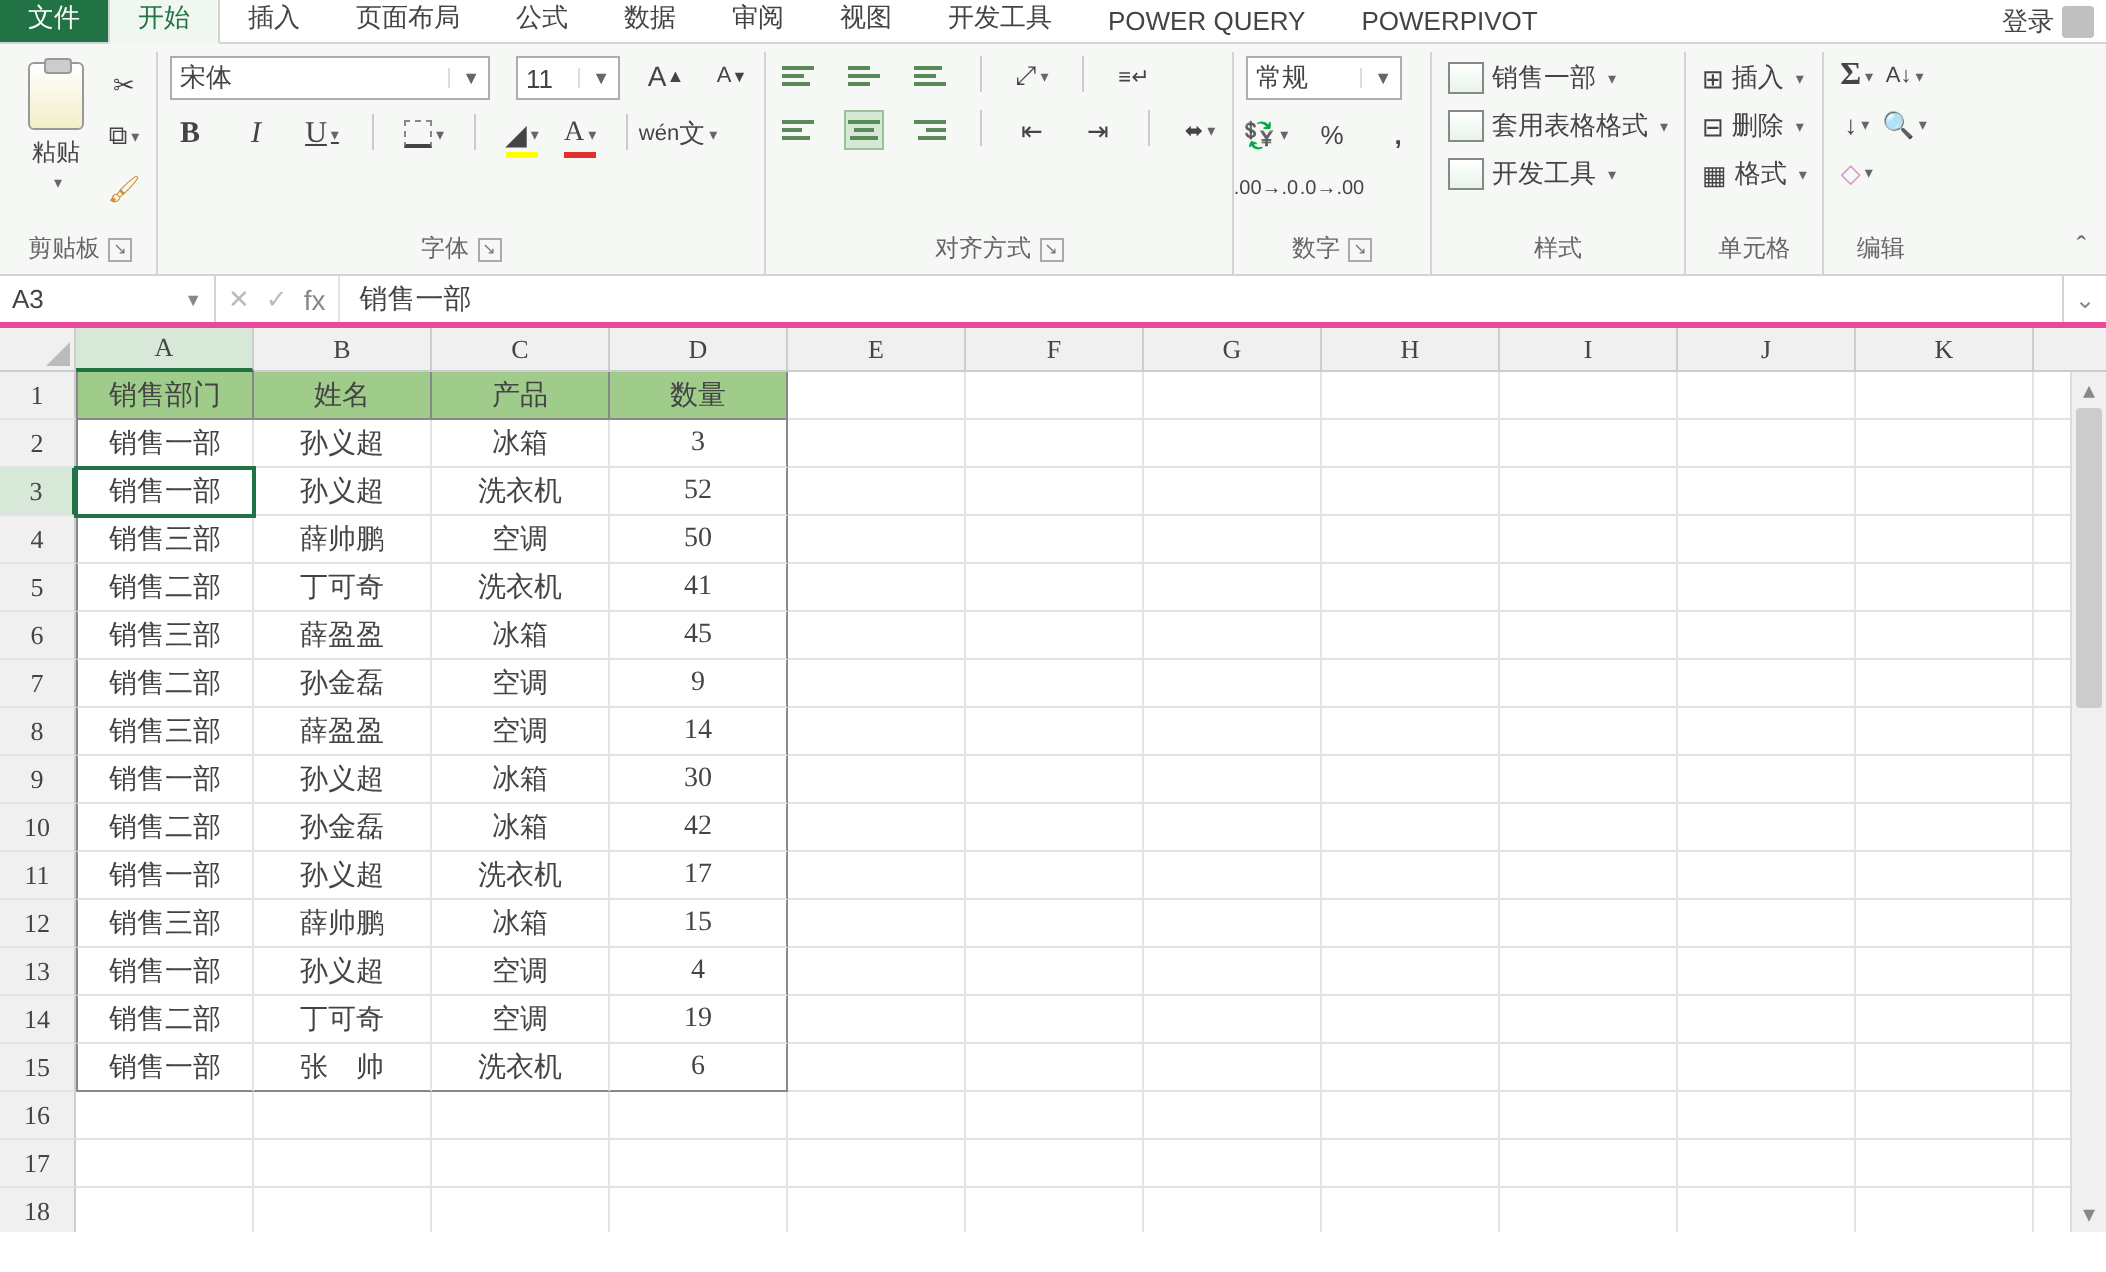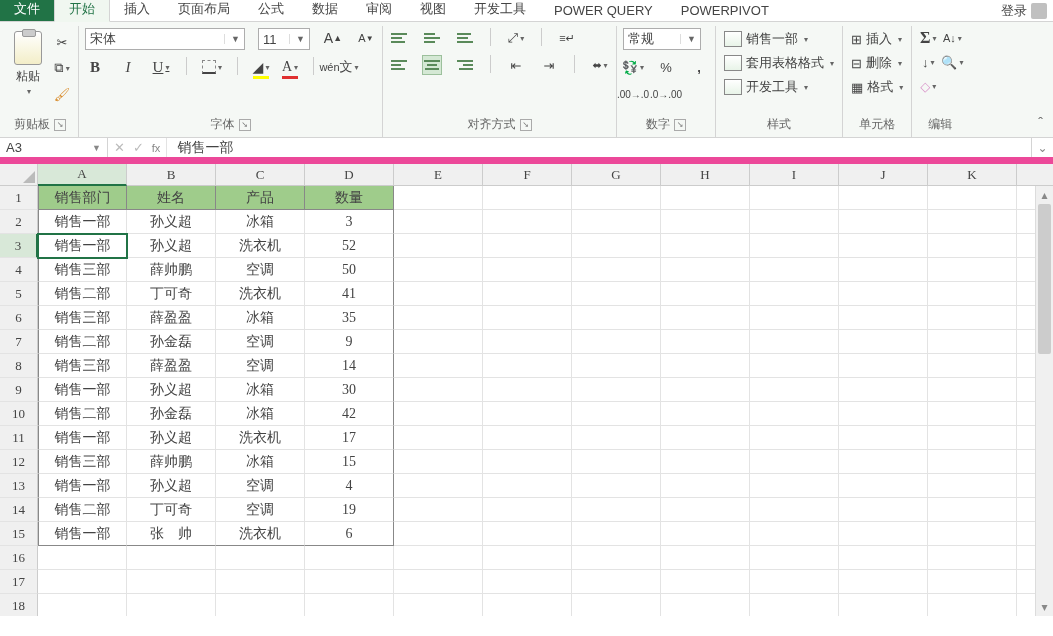--- a/index.html
+++ b/index.html
@@ -65,26 +65,26 @@
 .style-ic { width: 18px; height: 16px; border: 1px solid #888; background: linear-gradient(#fff, #e8f4e8); }
 
 
 .cell-item { display: flex; align-items: center; gap: 4px; cursor: pointer; padding: 2px 2px; font-size: 13px; }
 
 
 .edit-col { display: flex; flex-direction: column; gap: 4px; }
 .sigma { font-family: "Times New Roman"; font-size: 16px; font-weight: bold; }
 
 
-.fbar { height: 26px; border-bottom: 7px solid #ec4899; display: flex; align-items: stretch; background: #fff; }
+.fbar { height: 26px; border-bottom: 3px solid #ec4899; display: flex; align-items: stretch; background: #fff; }
 .namebox { width: 108px; border-right: 1px solid #d4d4d4; display: flex; align-items: center; padding: 0 6px; font-size: 13px; }
 .namebox .arrow { margin-left: auto; font-size: 9px; color: #888; cursor: pointer; }
 .fbar-btns { display: flex; align-items: center; padding: 0 6px; border-right: 1px solid #e3e3e3; gap: 8px; }
 .fbar-btn { font-size: 13px; color: #bbb; cursor: pointer; }
-.fx { color: #888; font-size: 11px; }
+.fx { color: #888; font-size: 14px; }
 .formula-input { flex: 1; display: flex; align-items: center; padding: 0 10px; font-size: 14px; font-family: "SimSun"; }
 .fbar-expand { width: 22px; display: flex; align-items: center; justify-content: center; border-left: 1px solid #d4d4d4; color: #888; cursor: pointer; }
 
 
 .grid-wrap { position: relative; height: 452px; overflow: hidden; }
 .grid { display: grid; grid-template-columns: 38px 89px 89px 89px 89px 89px 89px 89px 89px 89px 89px 89px 89px; font-size: 13px; }
 .corner { background: #f0f0f0; border-right: 1px solid #ccc; border-bottom: 1px solid #ccc; height: 22px; cursor: pointer; position: relative; }
 .corner::after { content: ""; position: absolute; right: 2px; bottom: 2px; border: 6px solid transparent; border-right-color: #bbb; border-bottom-color: #bbb; }
 .colh { background: #f0f0f0; border-right: 1px solid #ccc; border-bottom: 1px solid #ccc; height: 22px; display: flex; align-items: center; justify-content: center; font-family: "SimSun"; cursor: pointer; }
 .rowh { background: #f0f0f0; border-right: 1px solid #ccc; border-bottom: 1px solid #e3e3e3; height: 24px; display: flex; align-items: center; justify-content: center; font-family: "SimSun"; cursor: pointer; }
@@ -429,21 +429,21 @@
       <div class="cell"></div>
       <div class="cell"></div>
       <div class="cell"></div>
       <div class="cell"></div>
       <div class="cell"></div>
       <div class="cell"></div>
       <div class="rowh">6</div>
       <div class="cell center" style="border-left: 1px solid rgb(136, 136, 136);">销售三部</div>
       <div class="cell center">薛盈盈</div>
       <div class="cell center">冰箱</div>
-      <div class="cell center" style="border-right: 1px solid rgb(136, 136, 136);">35</div>
+      <div class="cell center" style="border-right: 1px solid rgb(136, 136, 136);">45</div>
       <div class="cell"></div>
       <div class="cell"></div>
       <div class="cell"></div>
       <div class="cell"></div>
       <div class="cell"></div>
       <div class="cell"></div>
       <div class="cell"></div>
       <div class="cell"></div>
       <div class="rowh">7</div>
       <div class="cell center" style="border-left: 1px solid rgb(136, 136, 136);">销售二部</div>

